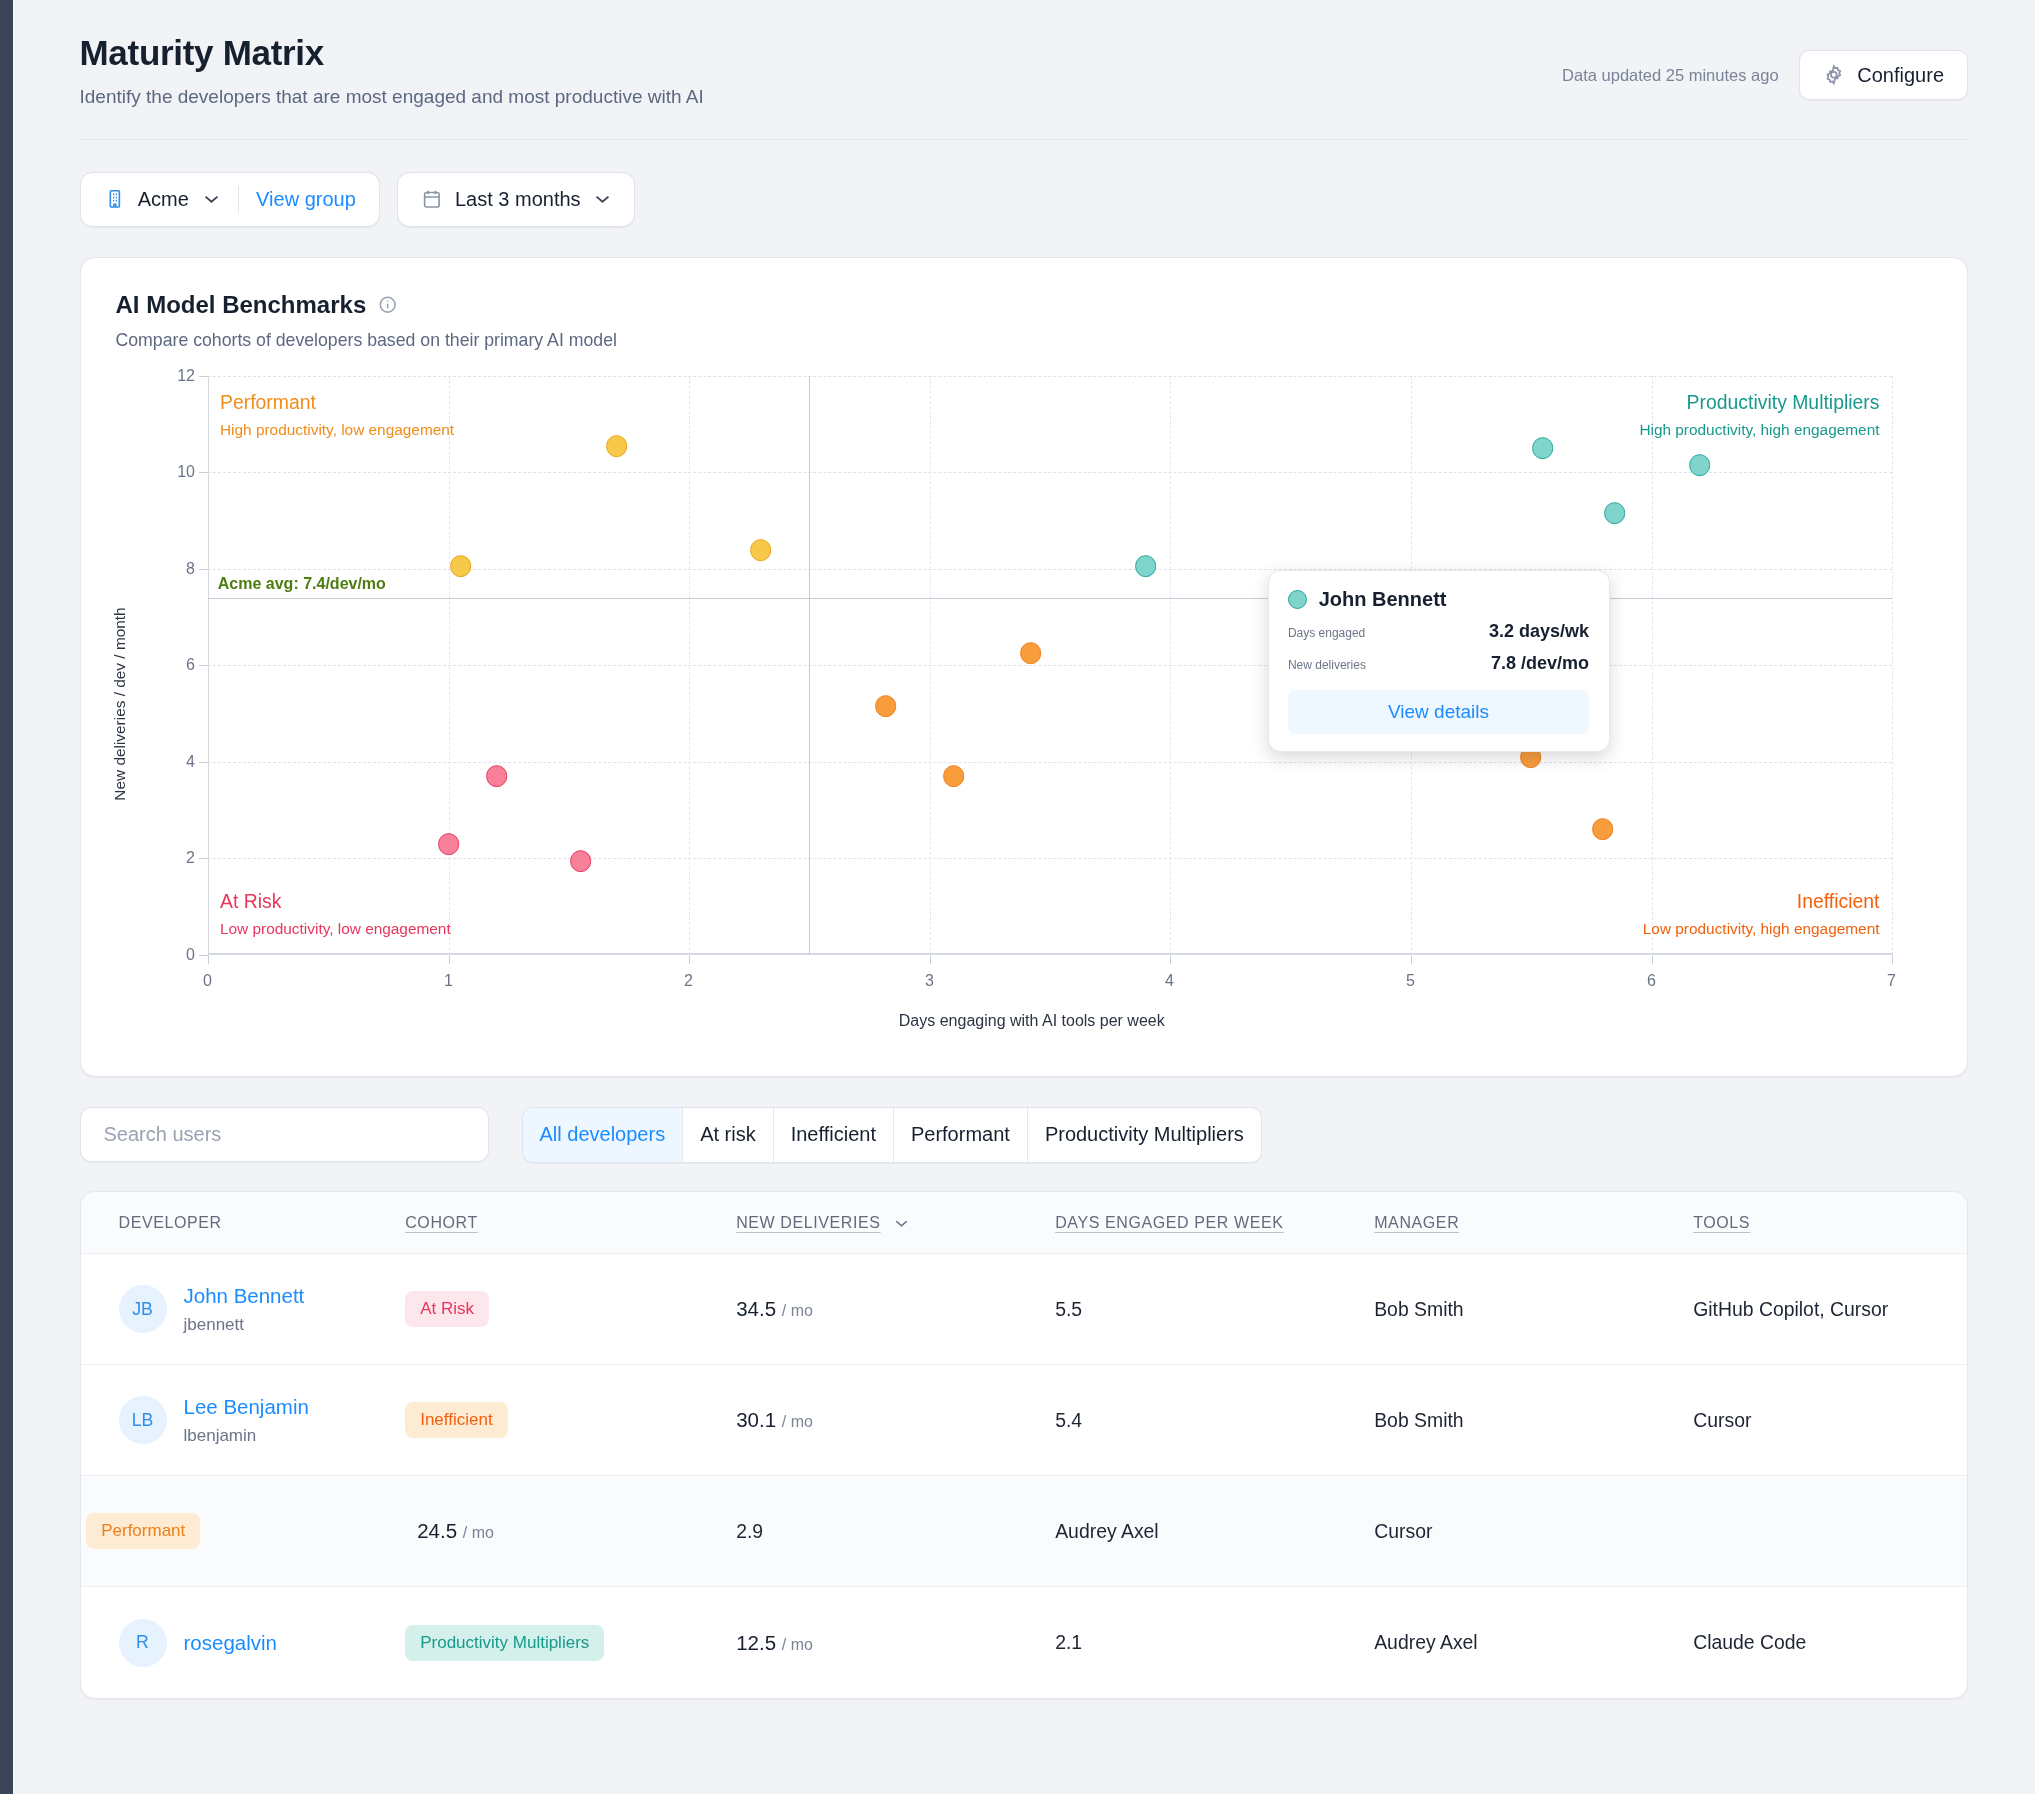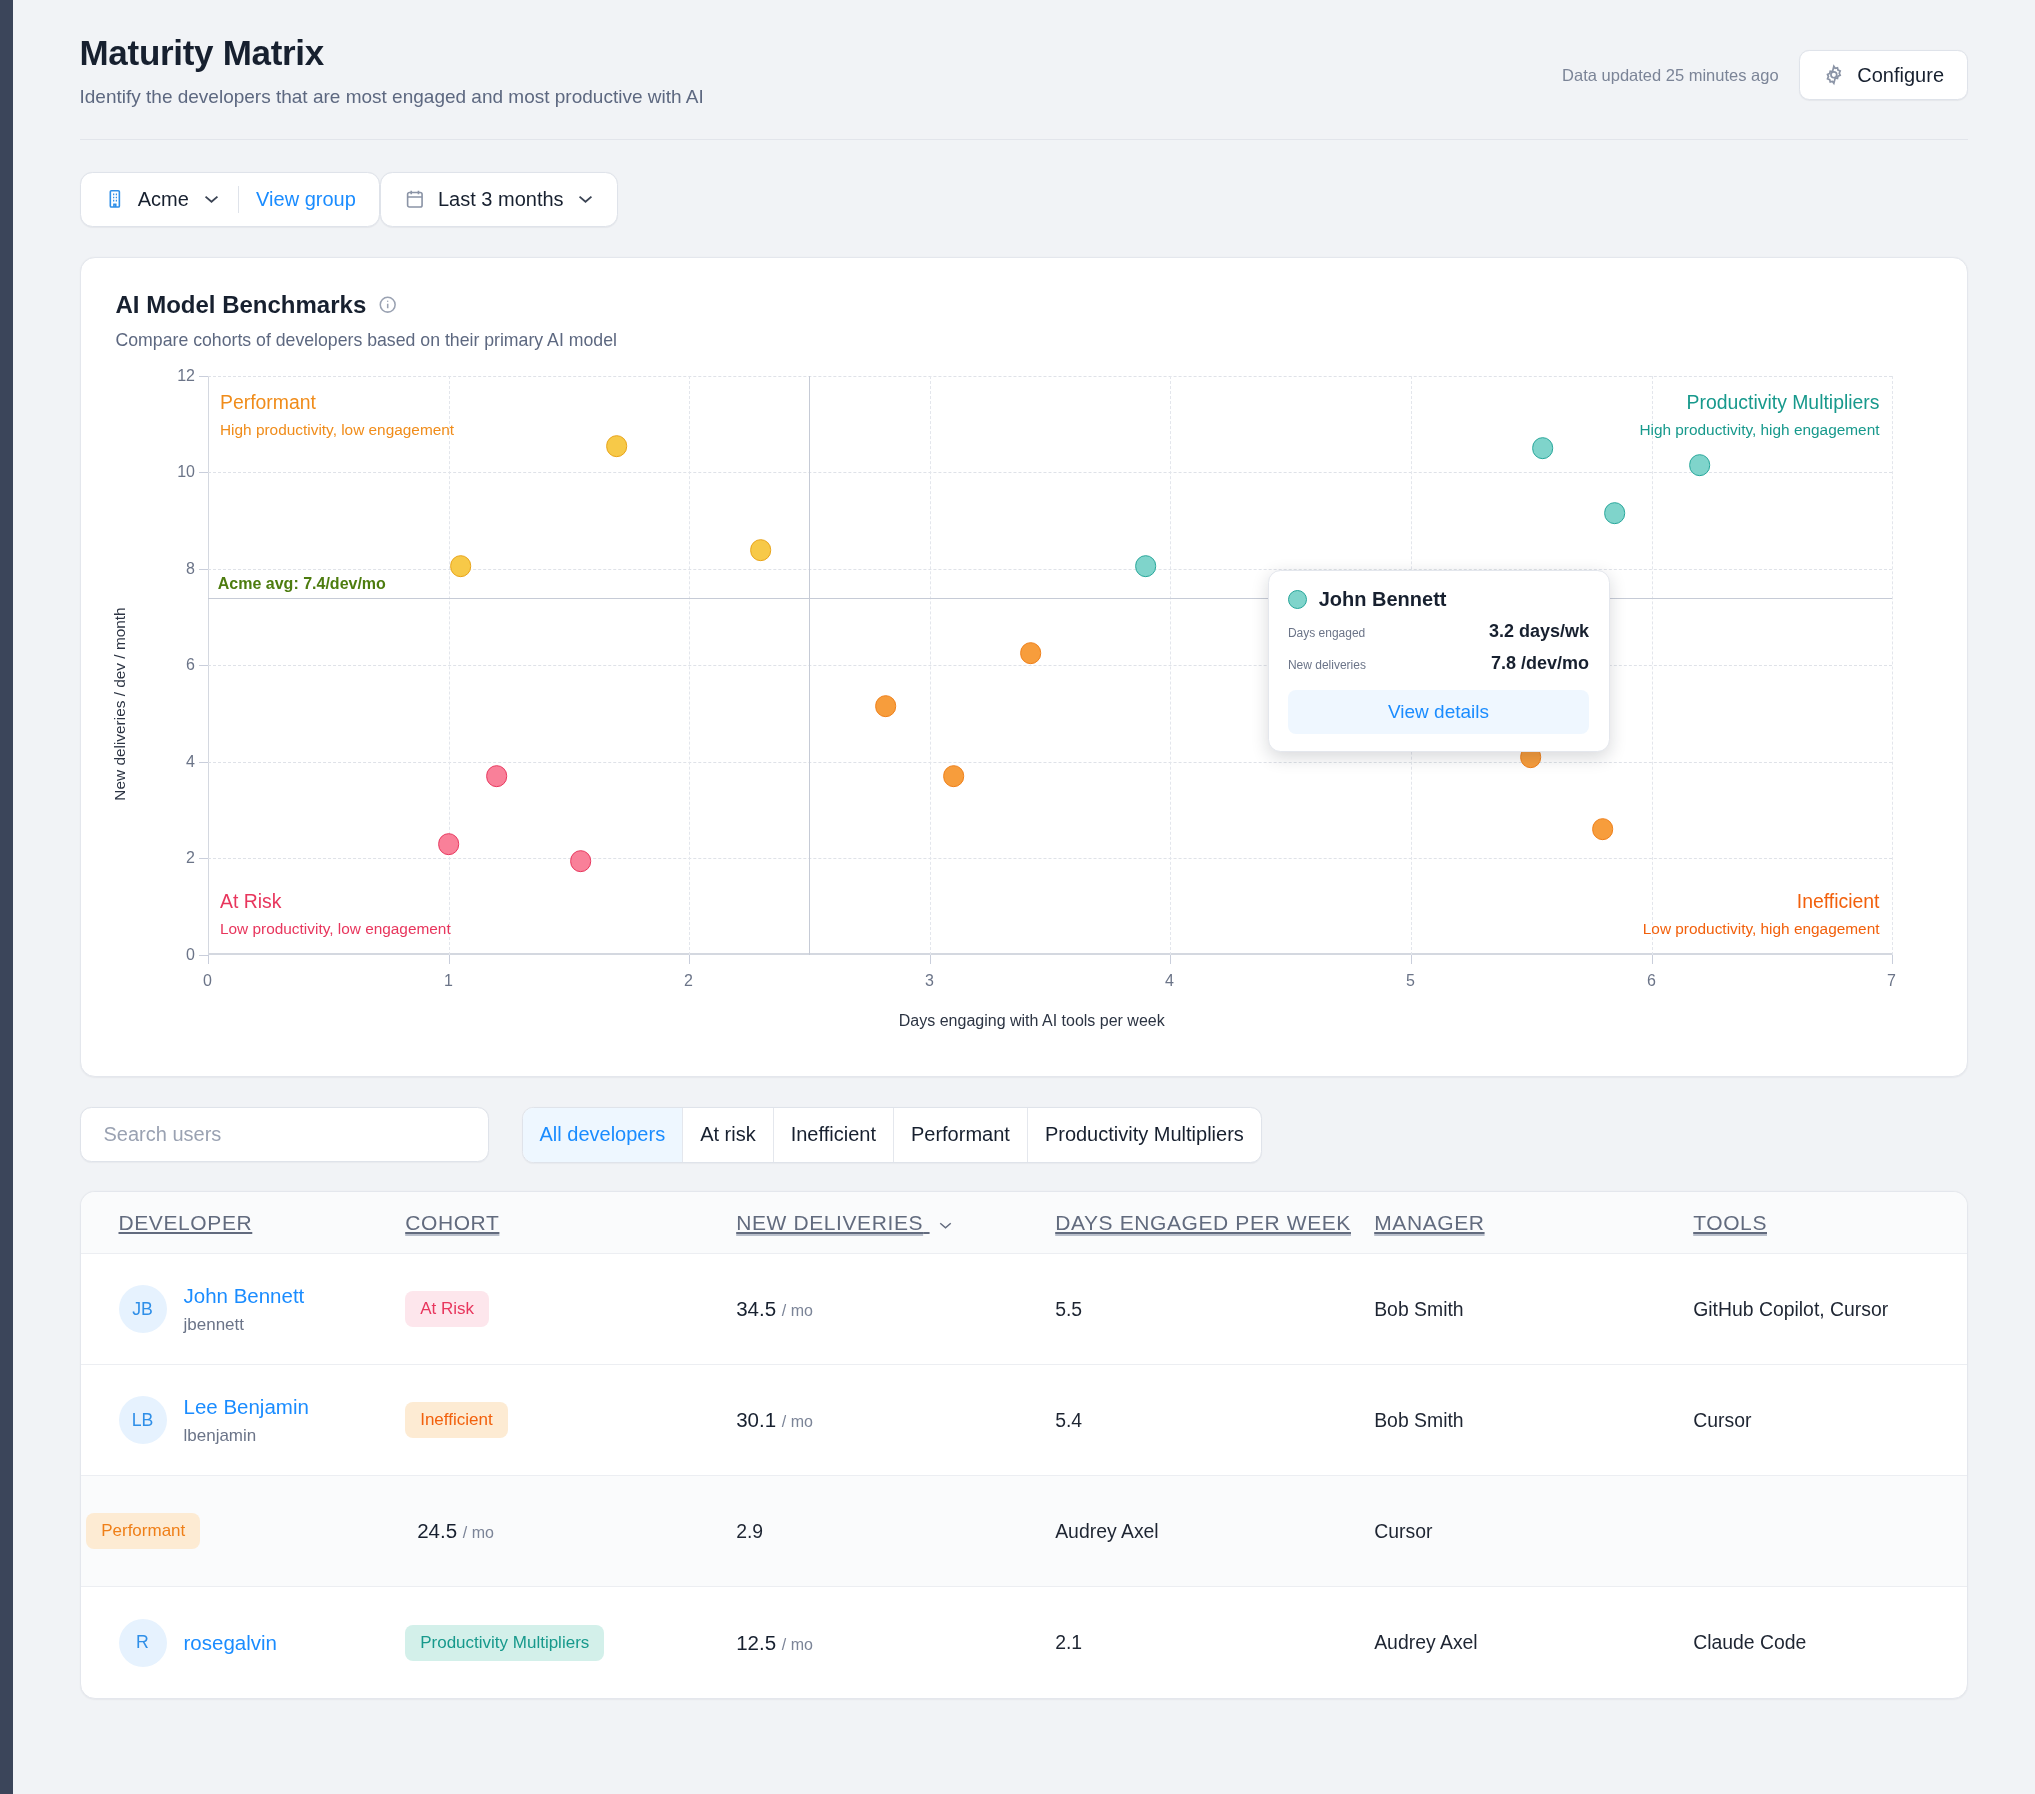--- a/index.html
+++ b/index.html
@@ -24,21 +24,21 @@
     display: flex; align-items: center; gap: 12.5px;
     background: #fff; border: 0.6px solid #dfe3ea; border-radius: 10.3px;
     padding: 12.5px 23px; font-size: 20px; color: #17202f;
     box-shadow: 0 0.6px 1.1px rgba(16,24,40,.05);
   }
   .gear { width: 21.7px; height: 21.7px; display: block; }
 
   .hdr-rule { height: 0.6px; background: #e2e5eb; margin-top: 31px; }
 
   
-  .filters { display: flex; margin-top: 32px; }
+  .filters { display: flex; gap: 17px; margin-top: 32px; }
   .chip {
     display: flex; align-items: center; background: #fff;
     border: 0.6px solid #dfe3ea; border-radius: 12.5px; height: 55px;
     padding: 0 23px; box-shadow: 0 0.6px 1.1px rgba(16,24,40,.05);
   }
   .chip .ico { width: 21.7px; height: 21.7px; margin-right: 12.5px; display: block; }
   .chip .txt { font-size: 20px; color: #17202f; }
   .caret { margin-left: 13.7px; width: 17px; height: 10.3px; display: block; }
   .divider-v { width: 0.6px; height: 27px; background: #dfe3ea; margin: 0 18px; }
   .link-blue { font-size: 20px; color: #1a8cff; }
@@ -114,21 +114,21 @@
          font-size: 20px; color: #17202f; border-right: 0.6px solid #e4e7ed; }
   .seg:last-child { border-right: none; }
   .seg.active { background: #eef7ff; color: #1a8cff; }
 
   
   .tbl { margin-top: 28.5px; background: #fff; border: 0.6px solid #e4e7ed; border-radius: 15px;
          overflow: hidden; box-shadow: 0 0.6px 1.7px rgba(16,24,40,.05); }
   .trow { display: flex; align-items: center; border-bottom: 0.6px solid #eceef2; }
   .trow:last-child { border-bottom: none; }
   .thead { background: #fafbfc; height: 62px; }
-  .thead .c { font-size: 21px; letter-spacing: 0.6px; color: #626b7e; text-transform: uppercase; text-decoration: underline; }
+  .thead .c { font-size: 16px; letter-spacing: 0.6px; color: #626b7e; text-transform: uppercase; }
   .thead .u { text-decoration: underline; text-underline-offset: 4px; text-decoration-color: #b9bfcb; }
   .tbody-row { height: 111px; }
   .tbody-row.alt { background: #fafbfc; }
   .c { padding: 0 5.7px; }
   .c1 { width: 319px; padding-left: 38px; display: flex; align-items: center; gap: 17px; }
   .c2 { width: 331px; }
   .c3 { width: 319px; }
   .c4 { width: 319px; }
   .c5 { width: 319px; }
   .c6 { flex: 1; }

